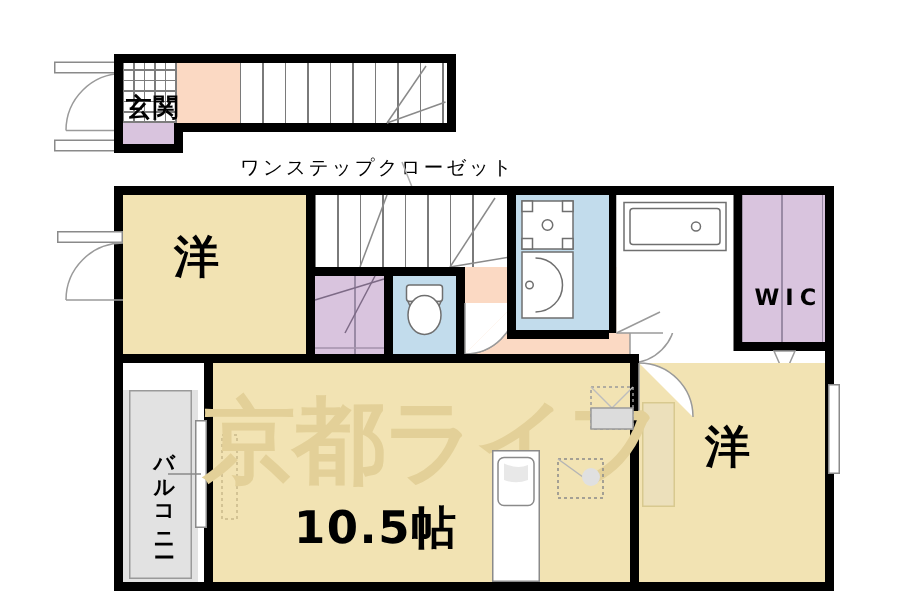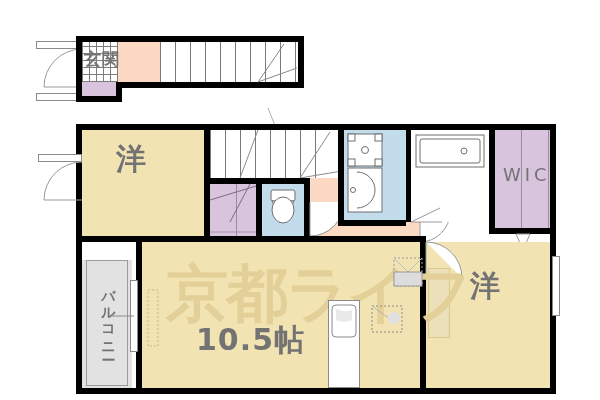--- a/index.html
+++ b/index.html
@@ -13,27 +13,27 @@
   .room      {background:#f2e3b3;}      
   .hall      {background:#fbd9c3;}      
   .water     {background:#c2dcec;}      
   .closet    {background:#d9c4de;}      
   .bath      {background:#ffffff;}
   .balcony   {background:#e2e2e2;}
   .white     {background:#ffffff;}
   .outline   {border:1px solid #8a8a8a;}
 
   
-  .lbl{position:absolute;color:#737373;white-space:nowrap;
-       font-family:"DejaVu Sans","Liberation Sans",sans-serif;}
+  .lbl{position:absolute;color:#000000;white-space:nowrap;
+       font-family:"DejaVu Sans","Liberation Sans",sans-serif;margin-top:12px;}
   .lbl-room{font-weight:700;letter-spacing:1px;}
   .vert{writing-mode:vertical-rl;text-orientation:upright;}
 
   
-  #watermark{position:absolute;left:166px;top:252px;
+  #watermark{position:absolute;left:135px;top:252px;
      font-size:62px;font-weight:700;color:#e3d098;letter-spacing:-2px;
      font-family:Liberation Sans, sans-serif;
      white-space:nowrap;z-index:5;pointer-events:none;}
 
   
   .tilegrid{
     background-image:
       repeating-linear-gradient(0deg,#7d7d7d 0 1px,transparent 1px 7px),
       repeating-linear-gradient(90deg,#7d7d7d 0 1px,transparent 1px 7px);
     background-color:#ffffff;}
@@ -73,20 +73,21 @@
   <div class="abs hall" style="left:118px;top:42px;width:42px;height:40px;"></div>
 
   <div class="abs stairsV" style="left:160px;top:42px;width:138px;height:40px;"></div>
   <svg width="600" height="400">
     <line x1="258" y1="82" x2="284" y2="44" stroke="#8a8a8a" stroke-width="1"></line>
     <line x1="258" y1="82" x2="297" y2="68" stroke="#8a8a8a" stroke-width="1"></line>
   </svg>
 
   <div class="lbl lbl-room" style="left:84px;top:48px;font-size:17px;">玄関</div>
 
+  <div class="lbl" style="left:160px;top:91px;font-size:13px;letter-spacing:2px;">ワンステップクローゼット</div>
   <svg width="600" height="400">
     <line x1="268" y1="108" x2="276" y2="128" stroke="#b0b0b0" stroke-width="1"></line>
   </svg>
 
   <div class="abs wall" style="left:76px;top:124px;width:480px;height:6px;"></div>
   <div class="abs wall" style="left:76px;top:388px;width:480px;height:6px;"></div>
   <div class="abs wall" style="left:76px;top:124px;width:6px;height:270px;"></div>
   <div class="abs wall" style="left:550px;top:124px;width:6px;height:270px;"></div>
 
   <div class="abs room" style="left:82px;top:130px;width:126px;height:106px;"></div>
@@ -164,21 +165,21 @@
     <rect x="420" y="139" width="60" height="24" rx="2" fill="#ffffff" stroke="#6f6f6f" stroke-width="1"></rect>
     <circle cx="464" cy="151" r="3" fill="#ffffff" stroke="#6f6f6f" stroke-width="1"></circle>
   </svg>
   <svg width="600" height="400">
     <line x1="411" y1="222" x2="440" y2="208" stroke="#9a9a9a" stroke-width="1"></line>
     <line x1="411" y1="222" x2="442" y2="222" stroke="#9a9a9a" stroke-width="1"></line>
   </svg>
   <div class="abs wall" style="left:489px;top:124px;width:6px;height:104px;"></div>
 
   <div class="abs closet dashv" style="left:495px;top:130px;width:55px;height:98px;"></div>
-  <div class="lbl" style="left:503px;top:164px;font-size:18px;letter-spacing:4px;font-weight:400;">WIC</div>
+  <div class="lbl" style="left:503px;top:177px;font-size:15px;letter-spacing:4px;font-weight:700;">WIC</div>
   <div class="abs wall" style="left:489px;top:228px;width:67px;height:6px;"></div>
   <svg width="600" height="400">
     <path d="M 516 234 L 530 234 L 523 250 Z" fill="#ffffff" stroke="#9a9a9a" stroke-width="1"></path>
   </svg>
 
   <div class="abs room" style="left:142px;top:242px;width:278px;height:146px;"></div>
   <div class="abs wall" style="left:136px;top:242px;width:6px;height:146px;"></div>
   <div class="abs wall" style="left:420px;top:242px;width:6px;height:146px;"></div>
 
   <div id="watermark">京都ライフ</div>

